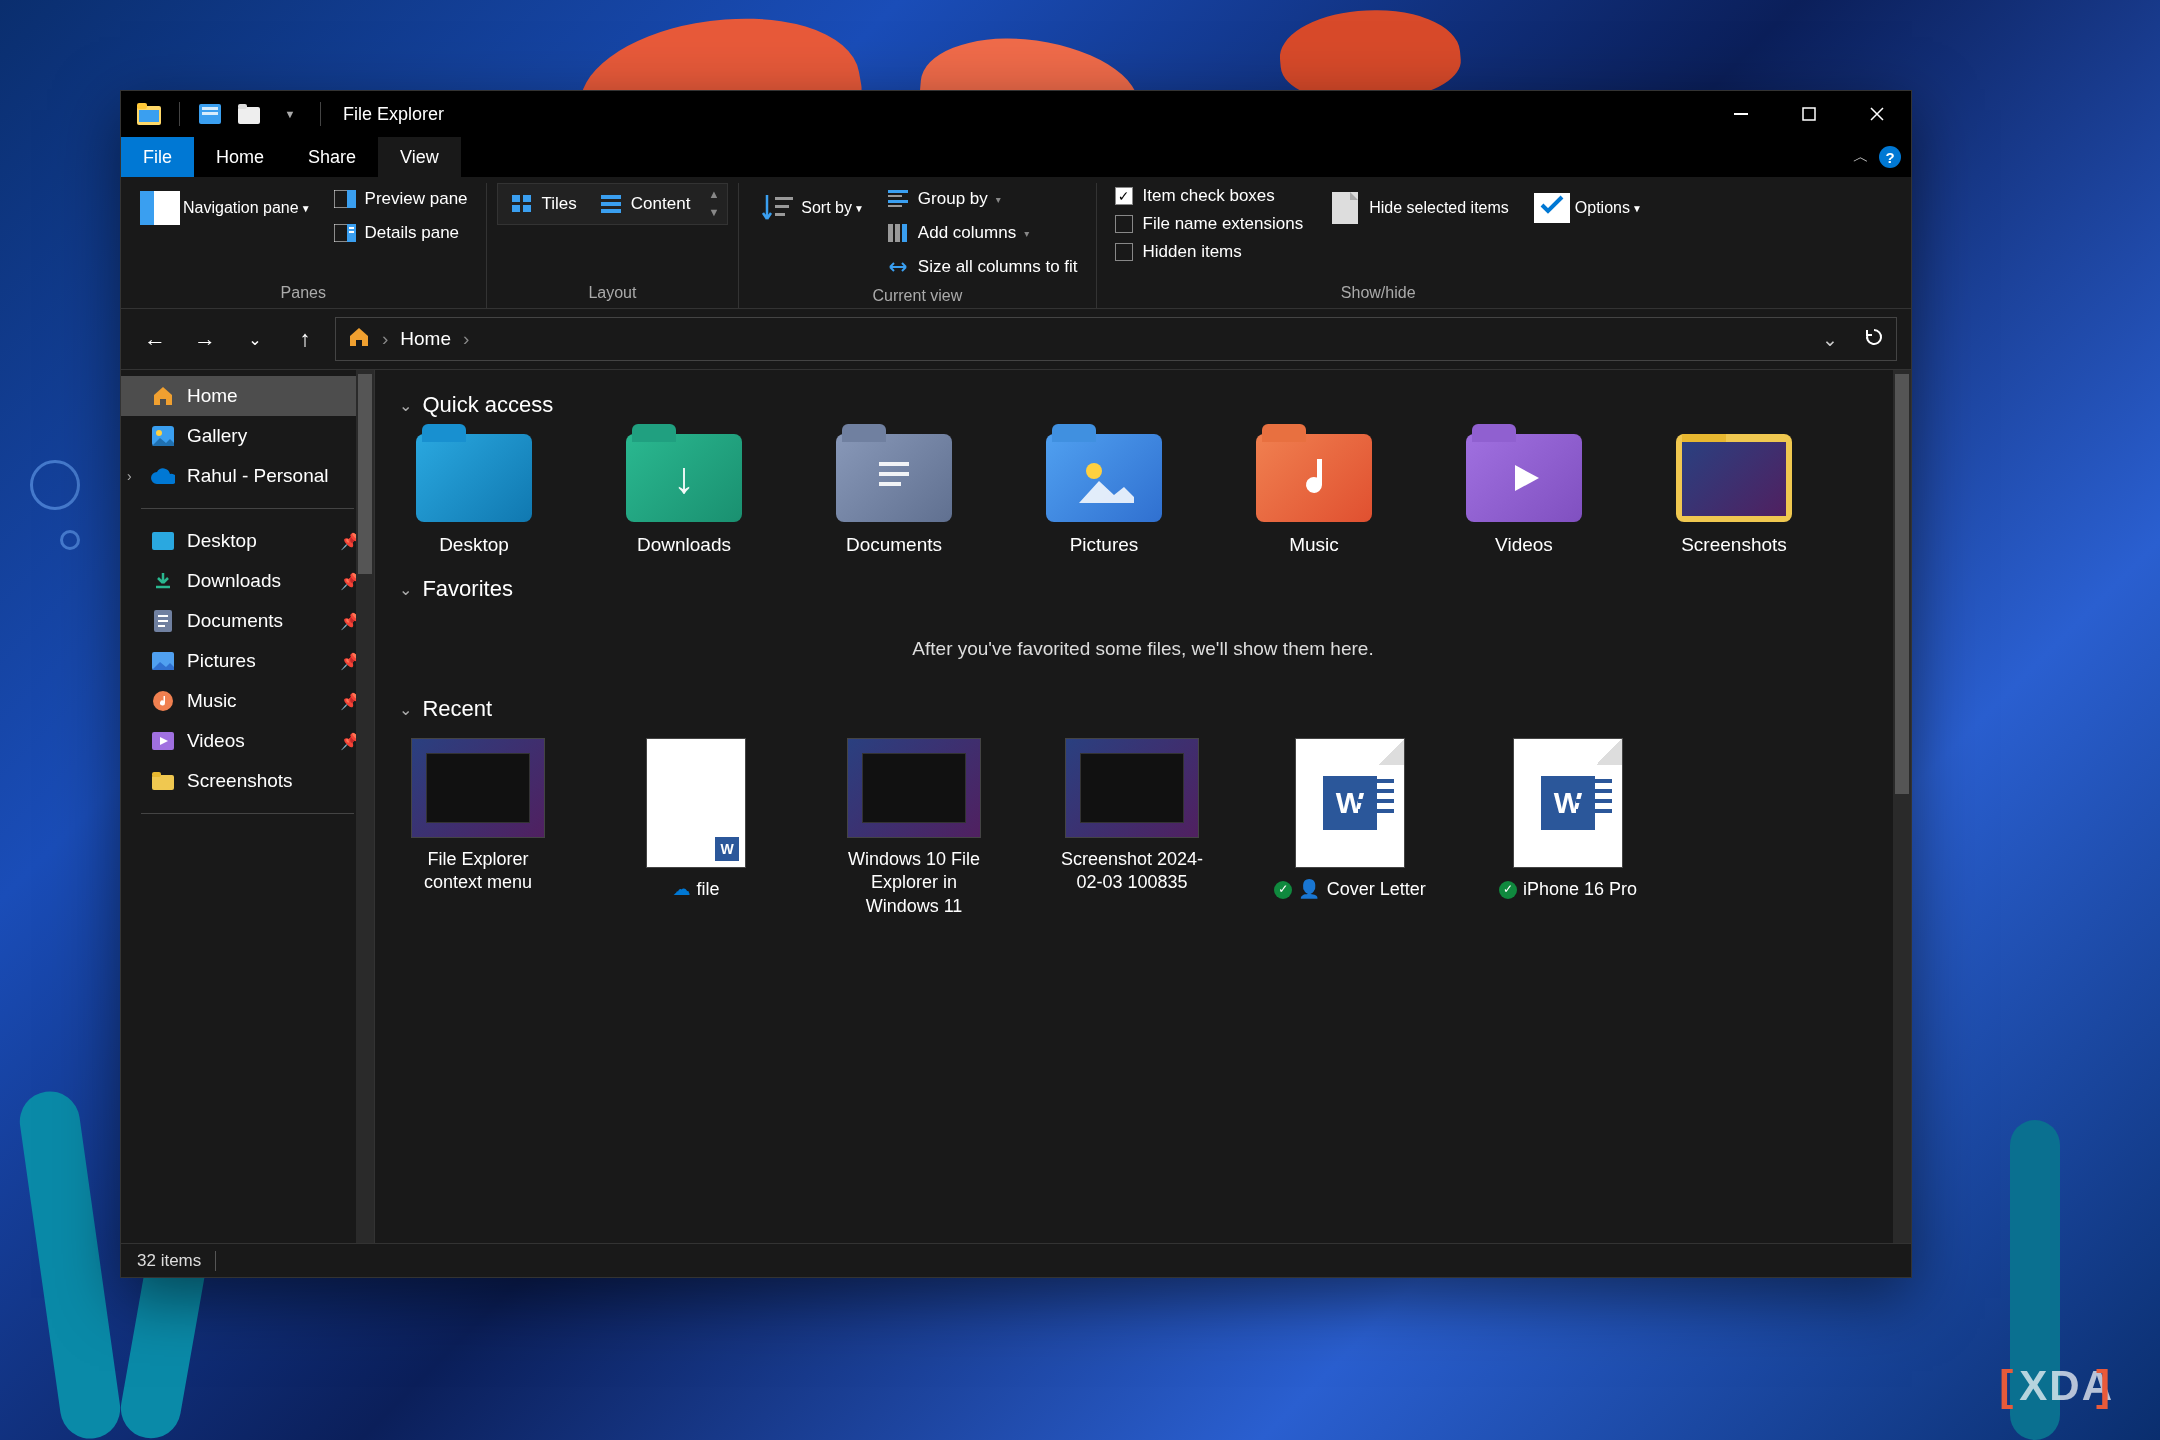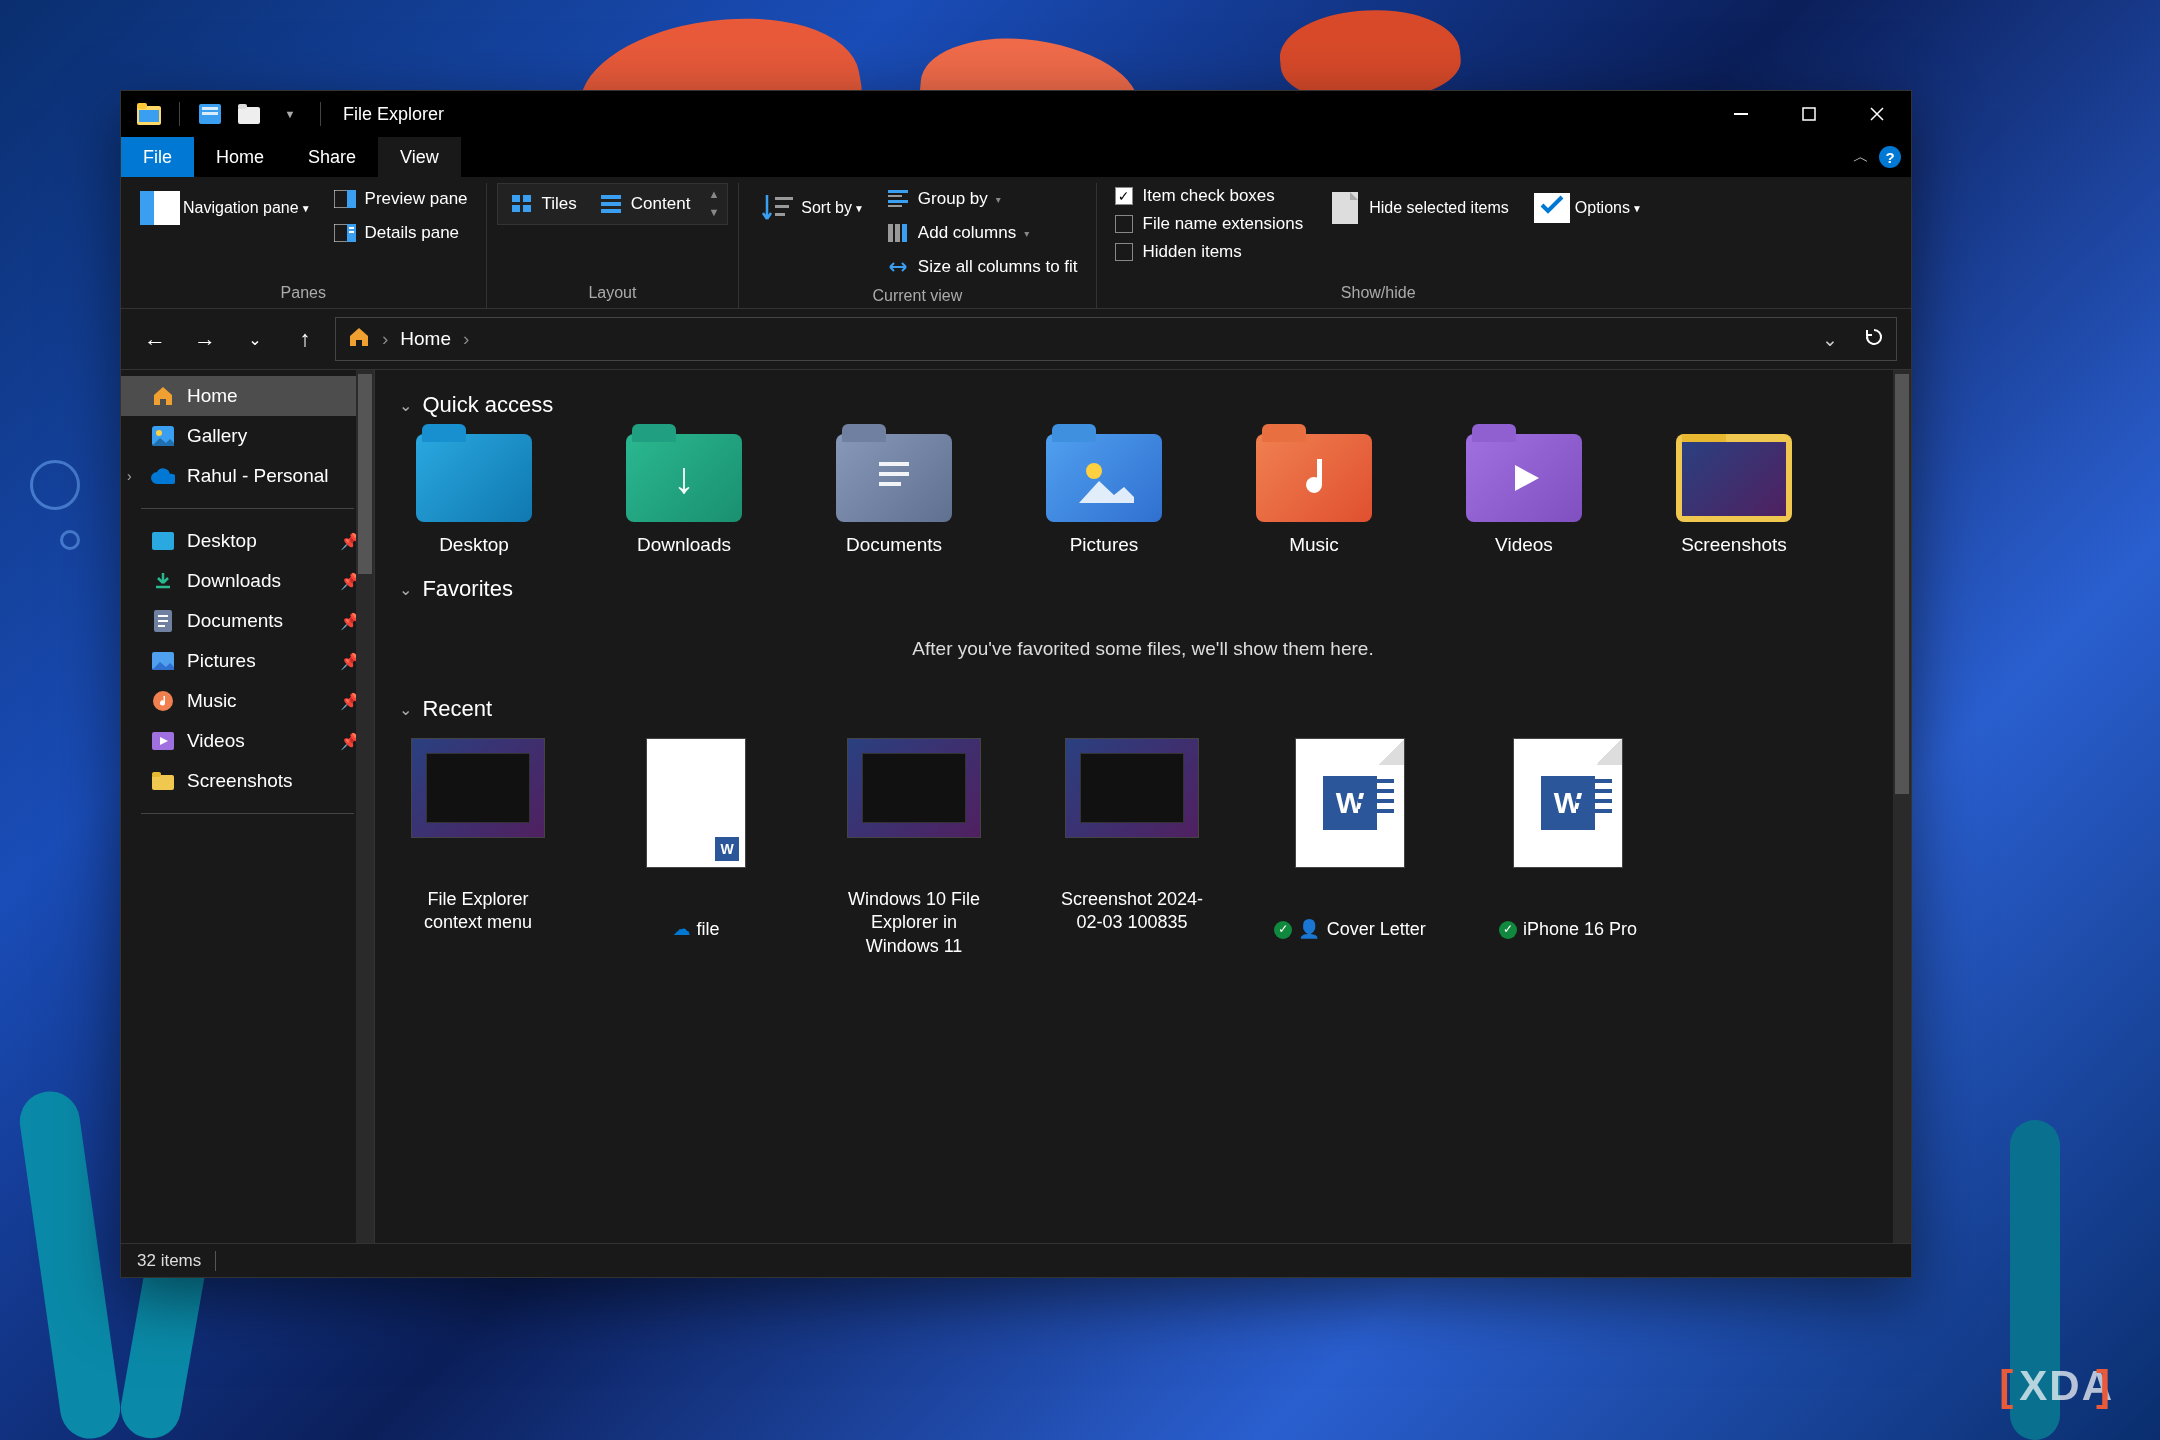--- a/index.html
+++ b/index.html
@@ -86,21 +86,21 @@
   .qa-folder::before{ content:""; position:absolute; top:-10px; left:6px; width:44px; height:18px; border-radius:6px 6px 0 0;}
   .qa-label{ font-size:19px; text-align:center;}
   .fav-msg{ text-align:center; font-size:19px; color:#ddd; padding:20px 0 30px;}
   .recent-grid{ display:flex; gap:60px; flex-wrap:wrap;}
   .r-item{ display:flex; flex-direction:column; align-items:center; gap:10px; width:158px;}
   .r-thumb{ width:134px; height:100px; background:#222; border:1px solid #444; position:relative;}
   .r-thumb.doc{ background:#fff; width:100px; height:130px;}
   .r-thumb.word{ background:#fff; width:110px; height:130px; display:flex; align-items:center; justify-content:center;}
   .word-badge{ width:54px; height:54px; background:#2b579a; color:#fff; display:flex; align-items:center; justify-content:center; font-size:30px; font-weight:bold;}
   .doc-fold{ position:absolute; top:0; right:0; width:26px; height:26px; background:linear-gradient(135deg, transparent 50%, #ddd 50%);}
-  .r-label{ font-size:18px; text-align:center; line-height:1.3; display:flex; align-items:center; gap:6px; justify-content:center;margin-top:40px;}
+  .r-label{ font-size:18px; text-align:center; line-height:1.3; display:flex; align-items:center; gap:6px; justify-content:center;}
   .sync-ok{ width:18px;height:18px; background:#10893e; border-radius:50%; color:#fff; font-size:12px; display:inline-flex; align-items:center; justify-content:center;}
   .content-scroll{ position:absolute; right:0; top:0; width:18px; height:100%; background:#2a2a2a;}
   .content-thumb{ position:absolute; right:2px; top:4px; width:14px; height:420px; background:#555;}
 
   .status{ height:34px; background:#191919; border-top:1px solid #333; display:flex; align-items:center; padding:0 16px; font-size:17px; color:#ddd; gap:14px;}
   .status-sep{width:1px; height:20px; background:#555;}
 
   .f-desktop{background:linear-gradient(135deg,#2aa8e0,#1078b0);} .f-desktop::before{background:#1890d0;}
   .f-downloads{background:linear-gradient(135deg,#2ab890,#1a9070);} .f-downloads::before{background:#20a080;}
   .f-documents{background:linear-gradient(135deg,#8898b8,#607090);} .f-documents::before{background:#7080a0;}

